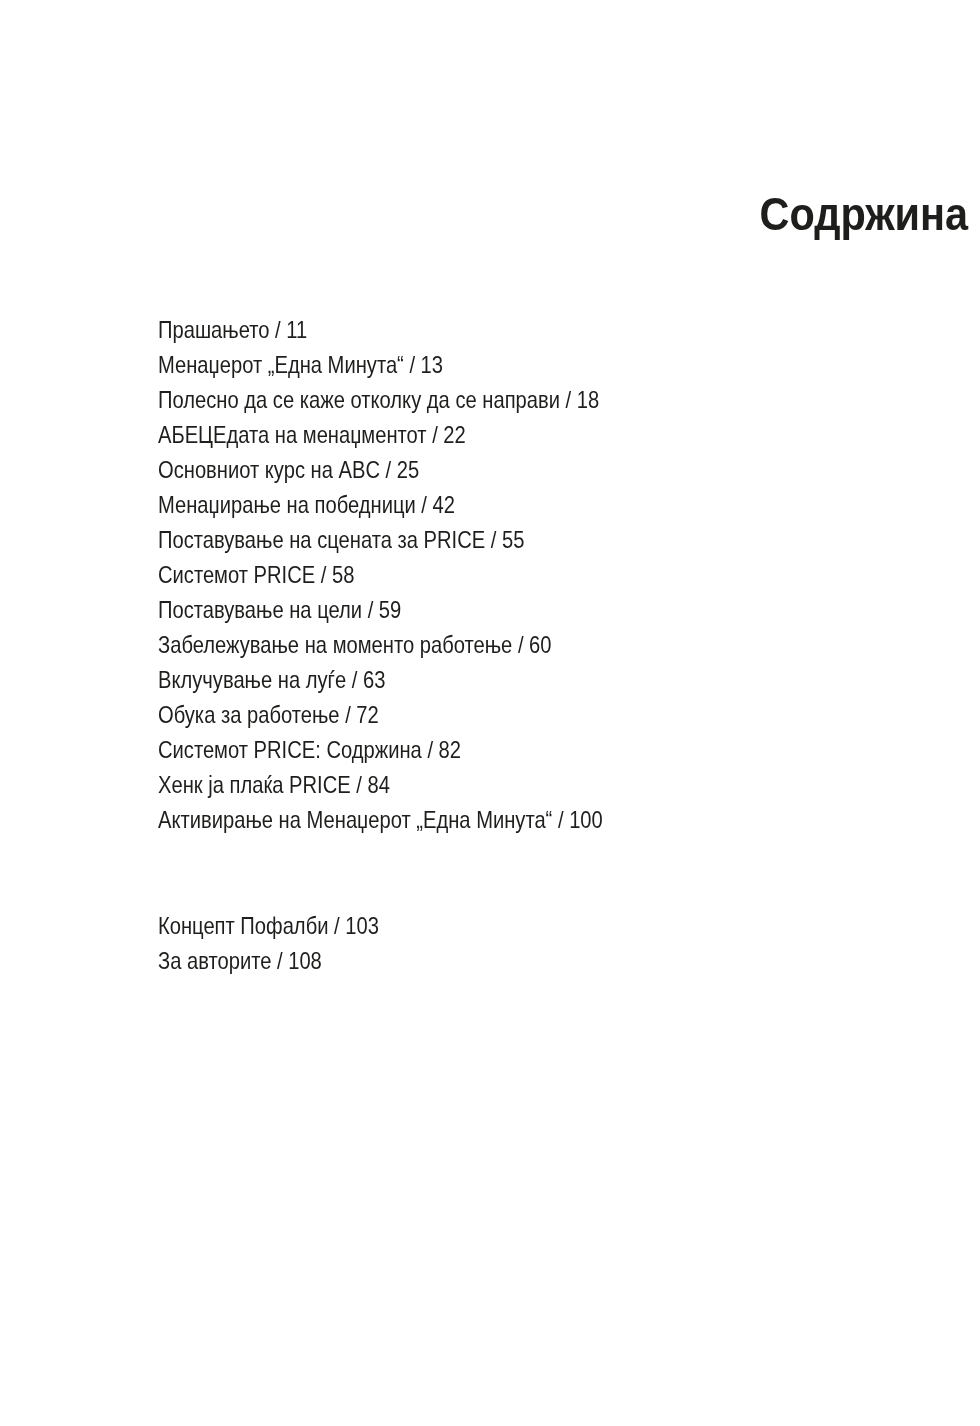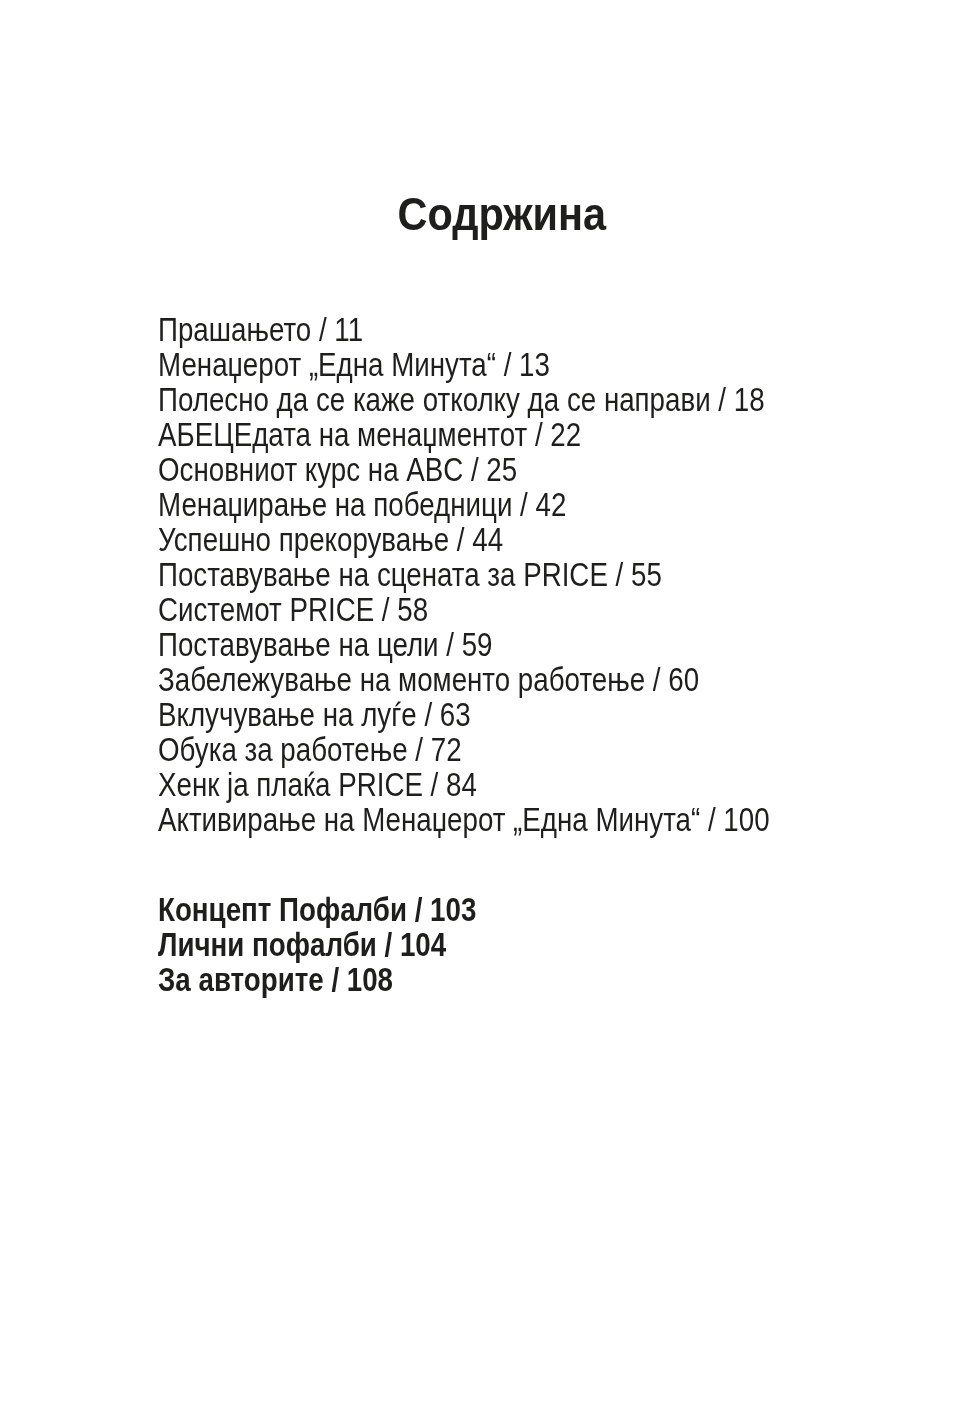--- a/index.html
+++ b/index.html
@@ -16,41 +16,40 @@
   }
   .page {
     width: 980px;
     height: 1426px;
     padding-top: 190px;
     box-sizing: border-box;
   }
   .page-title {
     margin: 0;
     padding-left: 24px;
-    text-align: center;
+    text-align: right;
     font-size: 46px;
     line-height: 48px;
     font-weight: 700;
     letter-spacing: 0;
   }
   .page-title .squeeze {
     display: inline-block;
     transform: scaleX(0.9);
     transform-origin: center center;
     white-space: nowrap;
   }
   .toc {
     margin: 74px 0 0 158px;
-    font-size: 33px;
+    font-size: 24px;
     line-height: 35px;
     font-weight: 400;
   }
   .toc-section + .toc-section {
-    margin-top: 55px;
-    font-weight: bold;
+    margin-top: 71px;
   }
   .toc-entry {
     height: 35px;
   }
   .toc-entry .squeeze {
     display: inline-block;
     transform: scaleX(0.84);
     transform-origin: 0 50%;
     white-space: nowrap;
   }
@@ -63,29 +62,28 @@
     <span class="squeeze">Содржина</span>
   </h1>
   <div class="toc" id="toc-root">
       <div class="toc-section">
         <div class="toc-entry"><span class="squeeze">Прашањето / 11</span></div>
         <div class="toc-entry"><span class="squeeze">Менаџерот „Една Минута“ / 13</span></div>
         <div class="toc-entry"><span class="squeeze">Полесно да се каже отколку да се направи / 18</span></div>
         <div class="toc-entry"><span class="squeeze">АБЕЦЕдата на менаџментот / 22</span></div>
         <div class="toc-entry"><span class="squeeze">Основниот курс на ABC / 25</span></div>
         <div class="toc-entry"><span class="squeeze">Менаџирање на победници / 42</span></div>
-        <div class="toc-entry"><span class="squeeze">Успешно прекорување / 44</span></div>
         <div class="toc-entry"><span class="squeeze">Поставување на сцената за PRICE / 55</span></div>
         <div class="toc-entry"><span class="squeeze">Системот PRICE / 58</span></div>
         <div class="toc-entry"><span class="squeeze">Поставување на цели / 59</span></div>
         <div class="toc-entry"><span class="squeeze">Забележување на моменто работење / 60</span></div>
         <div class="toc-entry"><span class="squeeze">Вклучување на луѓе / 63</span></div>
         <div class="toc-entry"><span class="squeeze">Обука за работење / 72</span></div>
+        <div class="toc-entry"><span class="squeeze">Системот PRICE: Содржина / 82</span></div>
         <div class="toc-entry"><span class="squeeze">Хенк ја плаќа PRICE / 84</span></div>
         <div class="toc-entry"><span class="squeeze">Активирање на Менаџерот „Една Минута“ / 100</span></div>
       </div>
       <div class="toc-section">
         <div class="toc-entry"><span class="squeeze">Концепт Пофалби / 103</span></div>
-        <div class="toc-entry"><span class="squeeze">Лични пофалби / 104</span></div>
         <div class="toc-entry"><span class="squeeze">За авторите / 108</span></div>
       </div>
     </div>
 </div>
 
 </body></html>

